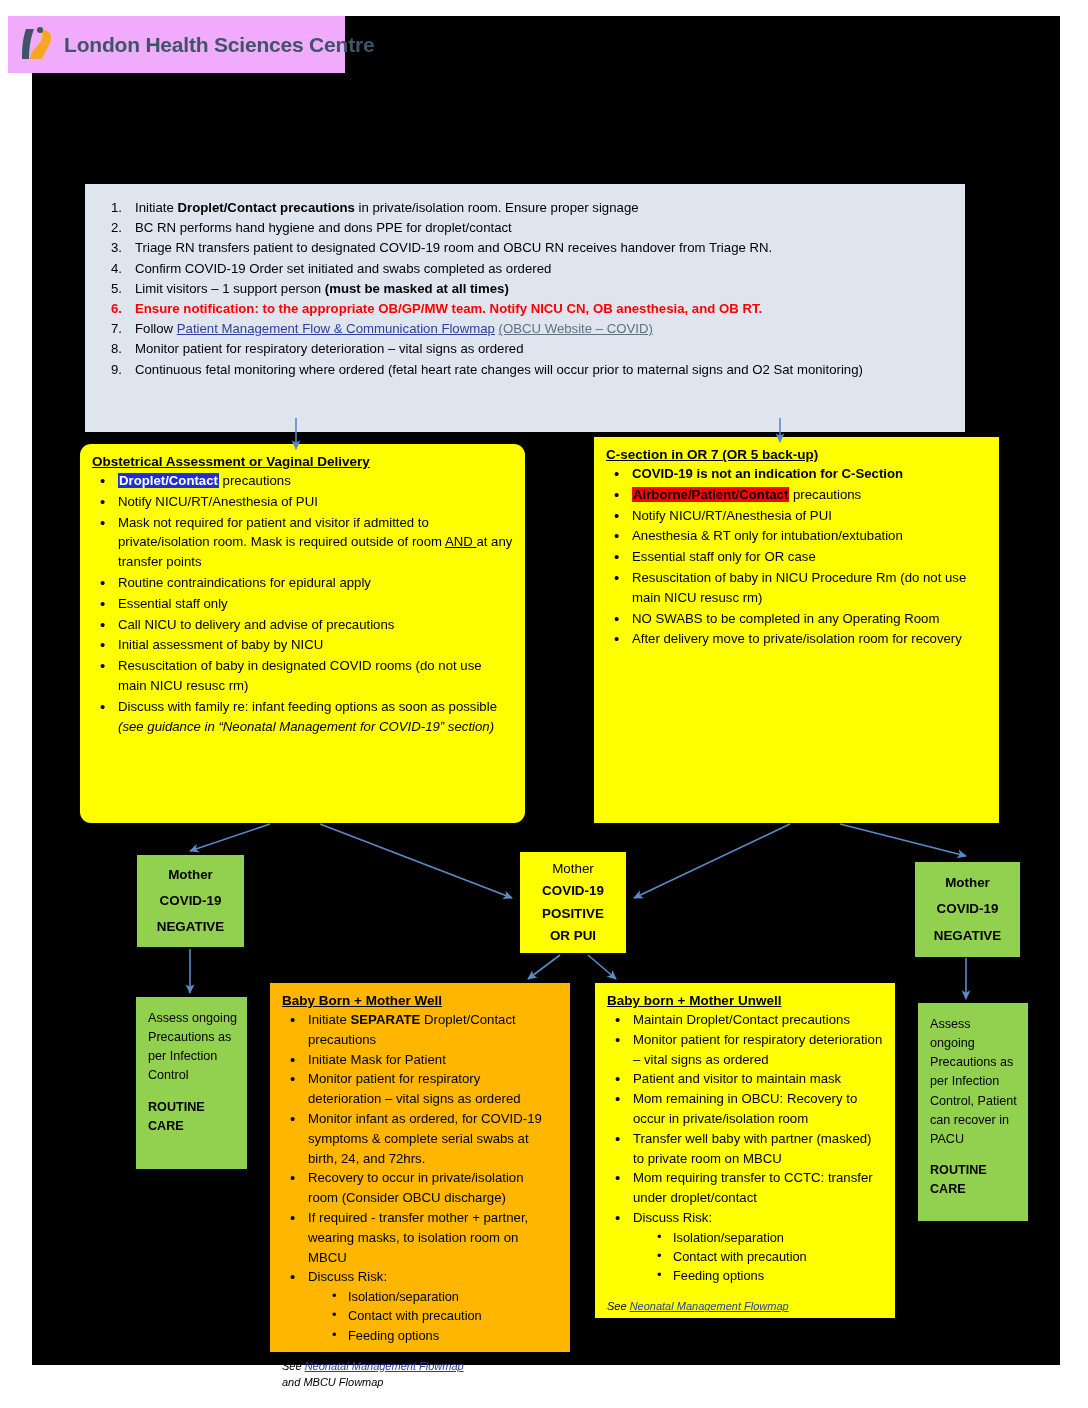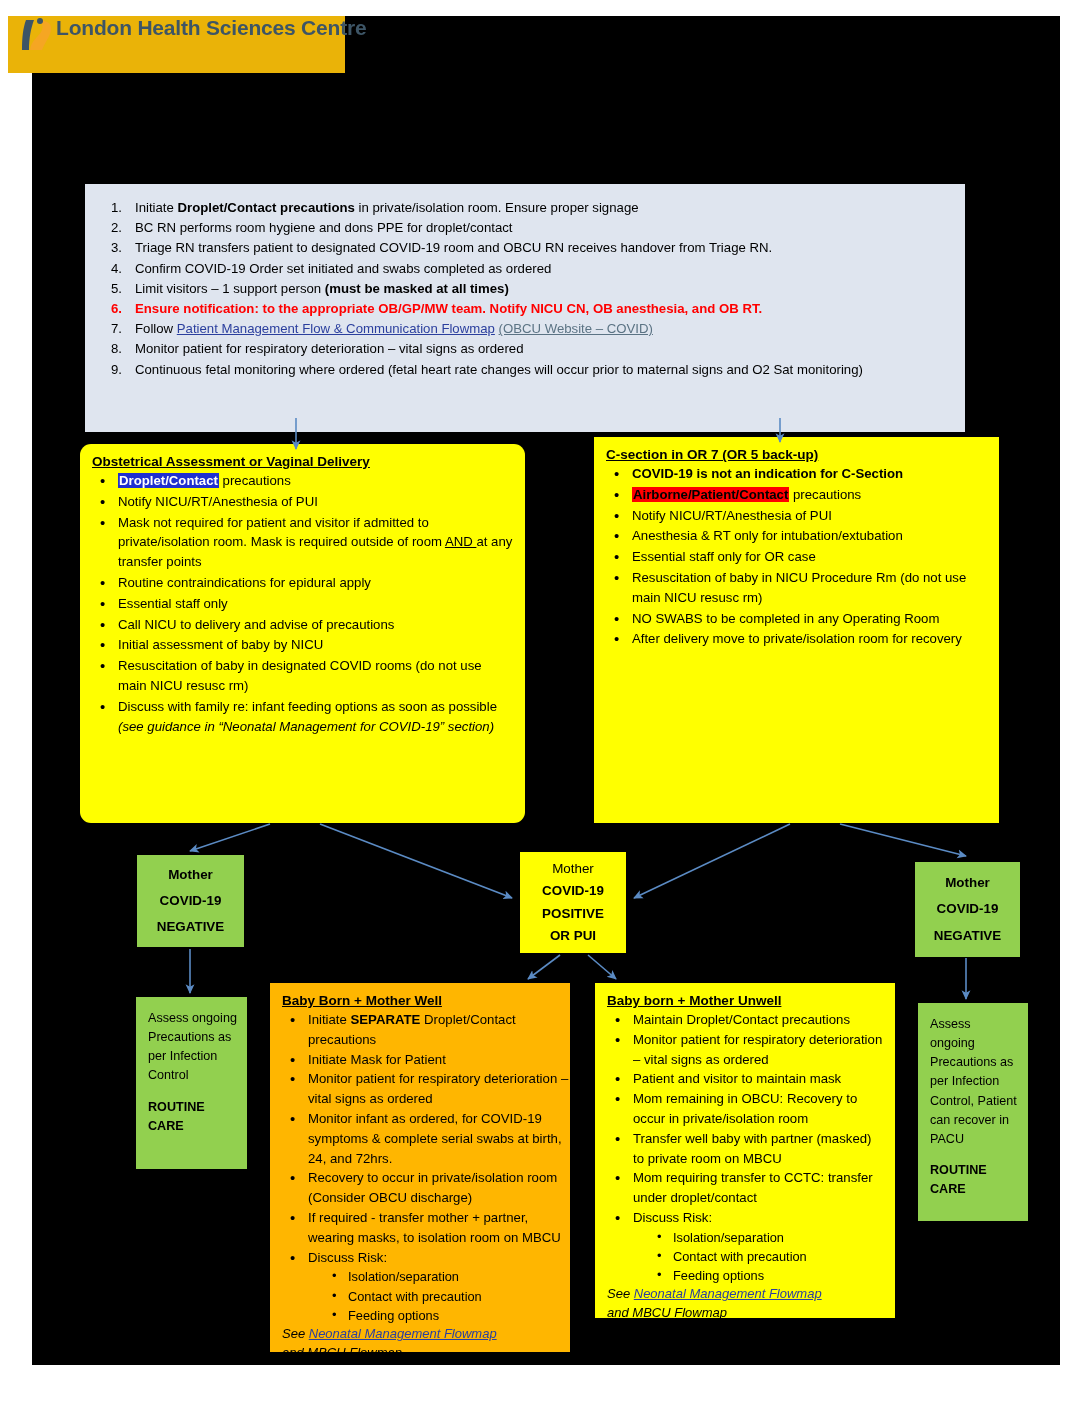--- a/index.html
+++ b/index.html
@@ -1,32 +1,32 @@
 <!DOCTYPE html>
 <html><head>
 <meta charset="utf-8">
 <style>
   html,body{margin:0;padding:0;background:#ffffff;}
   body{font-family:"Liberation Sans",sans-serif;}
   #page{position:relative;width:1088px;height:1408px;background:#ffffff;overflow:hidden;}
   #canvas{position:absolute;left:32px;top:16px;width:1028px;height:1349px;background:#000000;}
 
   
-  #logo-area{position:absolute;left:8px;top:16px;width:337px;height:57px;background:#eab308;
-             display:flex;padding-left:10px;box-sizing:border-box;}
+  #logo-area{position:absolute;left:8px;top:16px;width:337px;height:57px;background:#f0abfc;
+             display:flex;align-items:center;gap:8px;padding-left:10px;box-sizing:border-box;}
   .logo-mark{position:relative;width:38px;height:40px;flex:0 0 auto;}
   .logo-mark svg{display:block;}
   .logo-text{font-family:"Liberation Sans",sans-serif;font-size:21px;font-weight:700;color:#3d5566;
              letter-spacing:-0.2px;white-space:nowrap;}
 
   
   .box{position:absolute;box-sizing:border-box;}
   .infobox{background:#dfe5ef;padding:14px 18px 10px 14px;}
   .yellowbox{background:#ffff00;padding:10px 12px 10px 12px;}
-  .orangebox{background:#ffb600;padding:10px 0 10px 12px;}
+  .orangebox{background:#ffb600;padding:10px 20px 10px 12px;}
   .greenbox{background:#92d04f;box-sizing:border-box;}
 
   
   .hdr{font-size:13.5px;font-weight:700;color:#000;margin-bottom:3px;}
   .hdr-u{font-size:13.5px;font-weight:700;color:#000;text-decoration:underline;margin-bottom:2px;}
   .num-list{list-style:none;margin:0;padding:0;}
   .num-list li{display:flex;font-size:13.2px;color:#000;line-height:1.53;}
   .num-list li .n{width:36px;flex:0 0 36px;padding-left:12px;box-sizing:border-box;}
   .num-list li .t{flex:1;}
   .num-list li.red .n,.num-list li.red .t{color:#ff0000;font-weight:700;}
@@ -42,21 +42,21 @@
 
   .b{font-weight:700;}
   .u{text-decoration:underline;}
   .i{font-style:italic;}
   .red{color:#ff0000;}
   .link{color:#2b3f9e;text-decoration:underline;}
   .link-gray{color:#5b7384;text-decoration:underline;}
   .hl-blue{background:#2030d0;color:#ffffff;font-weight:700;padding:0 1px;}
   .hl-red{background:#ff0000;color:#000000;font-weight:700;padding:0 1px;}
 
-  .note{font-size:13px;font-style:italic;line-height:1.45;color:#000;margin-top:0;}
+  .note{font-size:11px;font-style:italic;line-height:1.45;color:#000;margin-top:14px;}
 
   
   .gb-txt{font-size:12.6px;line-height:1.52;color:#000;padding:12px 10px 8px 12px;}
   .gb-txt .cap{font-weight:700;}
   .mother{display:flex;flex-direction:column;align-items:center;justify-content:center;
           height:100%;font-size:13.4px;font-weight:700;color:#000;line-height:1.95;text-align:center;}
   .mother .ln1{font-weight:600;}
 
   
   #arrows{position:absolute;left:0;top:0;width:1088px;height:1408px;pointer-events:none;}
@@ -80,21 +80,21 @@
   </div>
 
   <div class="box infobox" style="left:85px;top:184px;width:880px;height:248px;">
     <ol class="num-list">
       <li>
           <span class="n">1.</span>
           <span class="t">Initiate <span class="b">Droplet/Contact precautions</span> in private/isolation room. Ensure proper signage</span>
         </li>
       <li>
           <span class="n">2.</span>
-          <span class="t">BC RN performs room hygiene and dons PPE for  droplet/contact</span>
+          <span class="t">BC RN performs hand hygiene and dons PPE for  droplet/contact</span>
         </li>
       <li>
           <span class="n">3.</span>
           <span class="t">Triage RN transfers patient to designated COVID-19 room and OBCU RN receives handover from Triage RN.</span>
         </li>
       <li>
           <span class="n">4.</span>
           <span class="t">Confirm COVID-19 Order set initiated and swabs completed as ordered</span>
         </li>
       <li>

